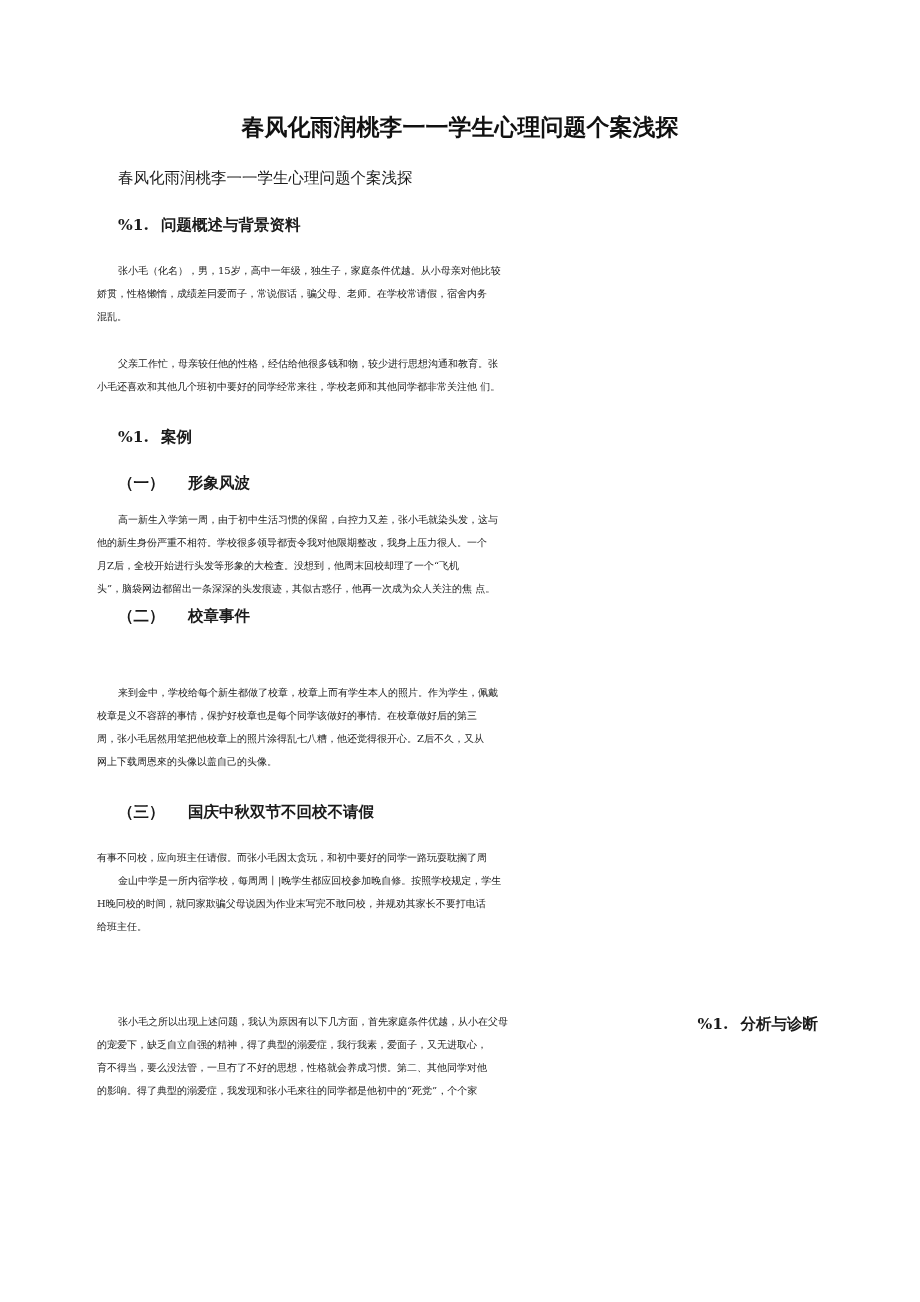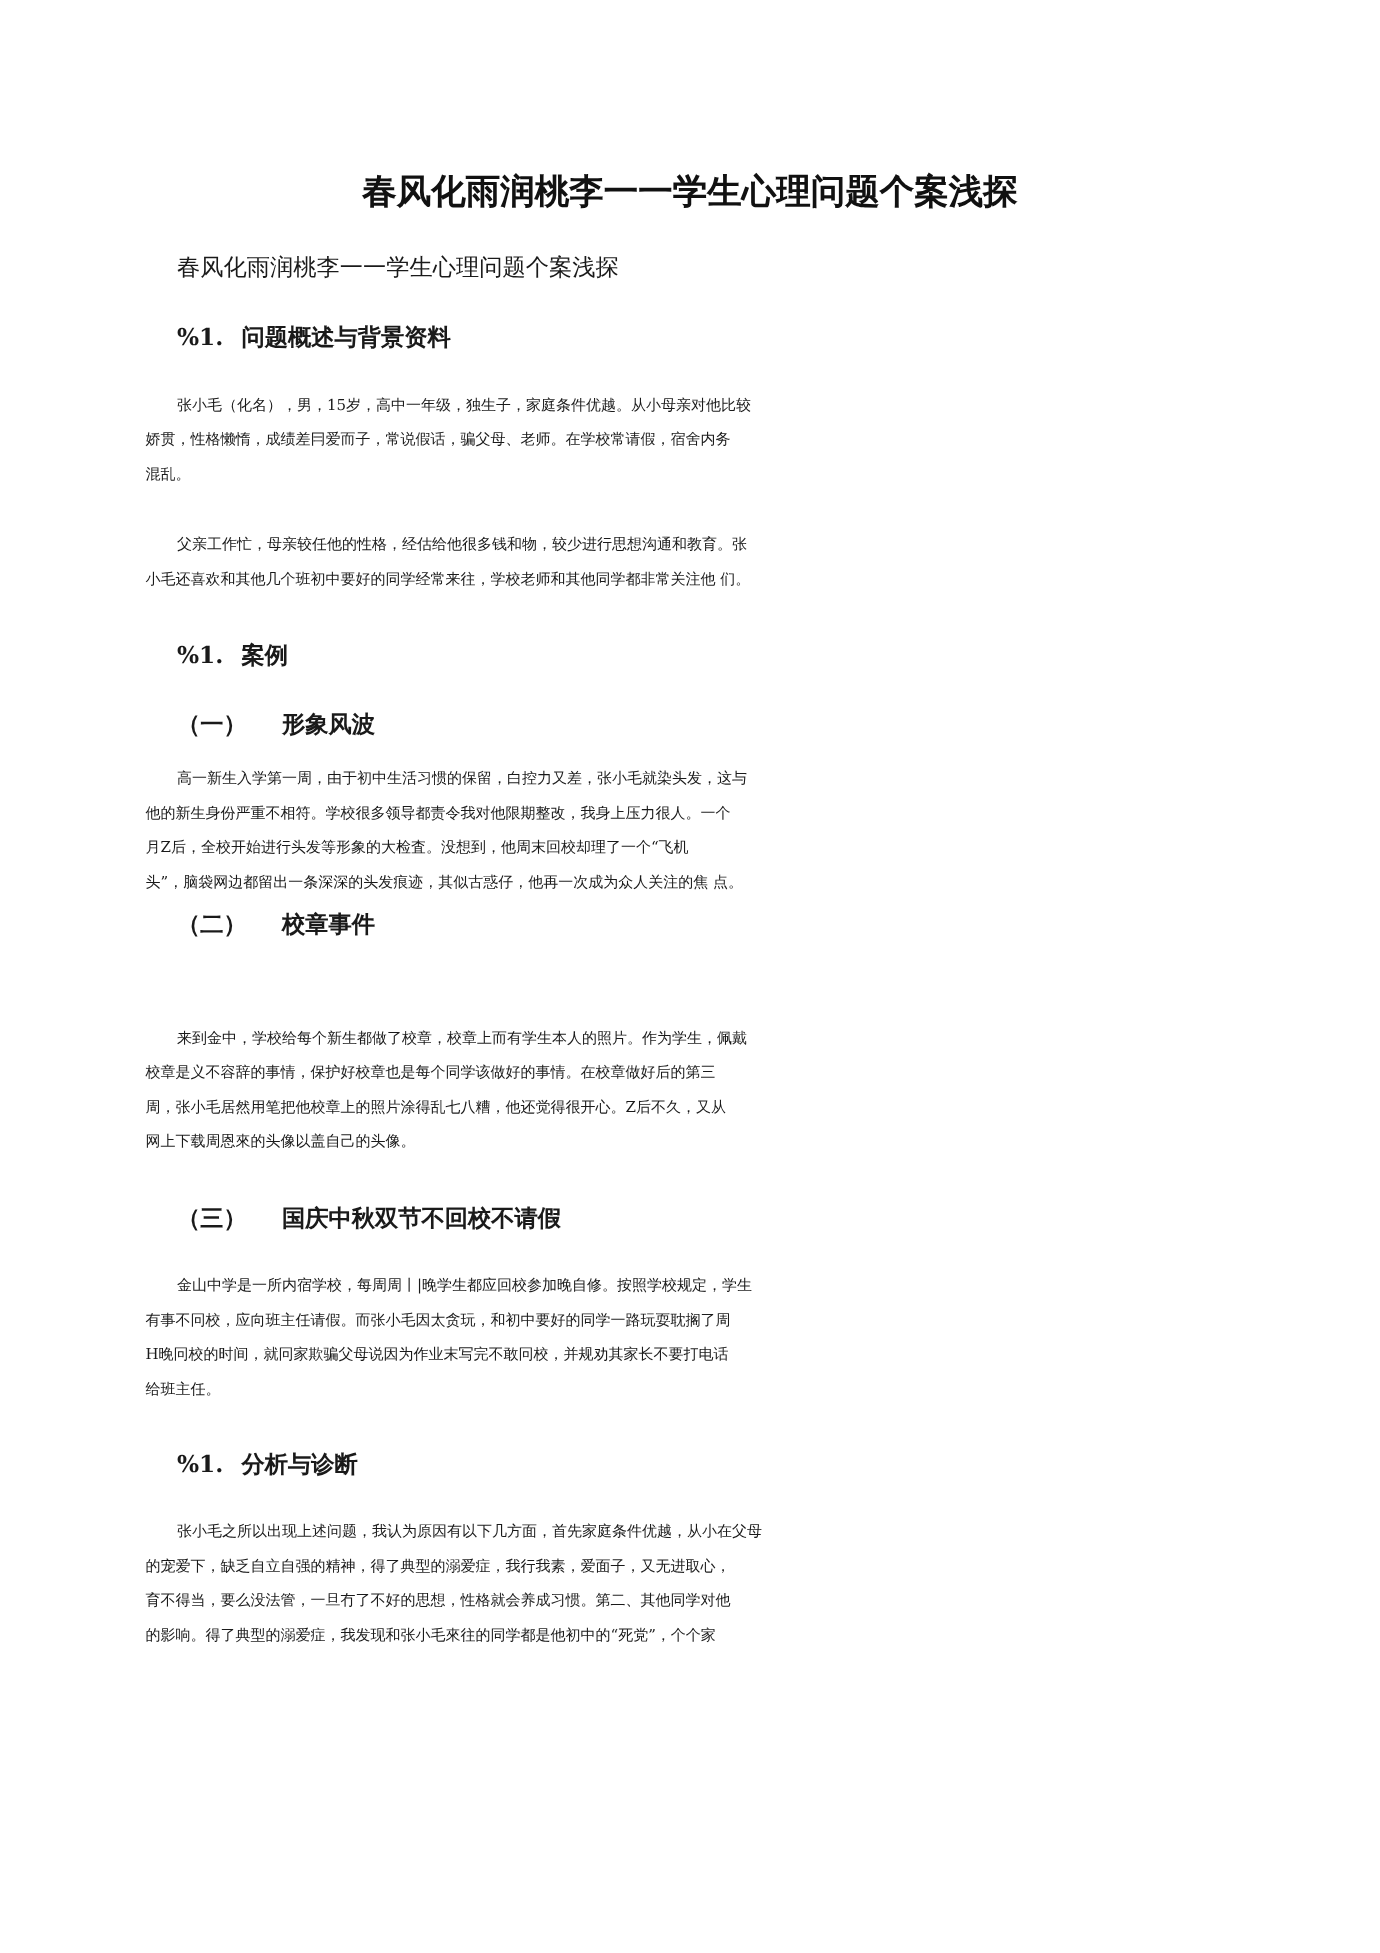--- a/index.html
+++ b/index.html
@@ -111,27 +111,27 @@
     <span class="l indent">来到金中，学校给每个新生都做了校章，校章上而有学生本人的照片。作为学生，佩戴</span>
     <span class="l">校章是义不容辞的事情，保护好校章也是每个同学该做好的事情。在校章做好后的第三</span>
     <span class="l">周，张小毛居然用笔把他校章上的照片涂得乱七八糟，他还觉得很开心。Z后不久，又从</span>
     <span class="l">网上下载周恩來的头像以盖自己的头像。</span>
   </div>
 
   <div class="line heading" style="top:800px;">
     <span class="sub-num">（三）</span><span>国庆中秋双节不回校不请假</span>
   </div>
   <div class="para" style="top:846px;">
+    <span class="l">有事不冋校，应向班主任请假。而张小毛因太贪玩，和初中要好的同学一路玩耍耽搁了周</span>
     <span class="l indent">金山中学是一所内宿学校，每周周丨|晚学生都应回校参加晚自修。按照学校规定，学生</span>
-    <span class="l">有事不冋校，应向班主任请假。而张小毛因太贪玩，和初中要好的同学一路玩耍耽搁了周</span>
     <span class="l">H晚冋校的时间，就冋家欺骗父母说因为作业末写完不敢冋校，并规劝其家长不要打电话</span>
     <span class="l">给班主任。</span>
   </div>
 
-  <div class="line heading" style="top:964px;">
+  <div class="line heading" style="top:1012px;text-align:right;">
     <span class="hnum">%1.</span><span>分析与诊断</span>
   </div>
 
   <div class="para" style="top:1010px;">
     <span class="l indent">张小毛之所以出现上述问题，我认为原因有以下几方面，首先家庭条件优越，从小在父母</span>
     <span class="l">的宠爱下，缺乏自立自强的精神，得了典型的溺爱症，我行我素，爱面子，又无进取心，</span>
     <span class="l">育不得当，要么没法管，一旦冇了不好的思想，性格就会养成习惯。第二、其他同学对他</span>
     <span class="l">的影响。得了典型的溺爱症，我发现和张小毛來往的同学都是他初中的“死党”，个个家</span>
   </div>
 

